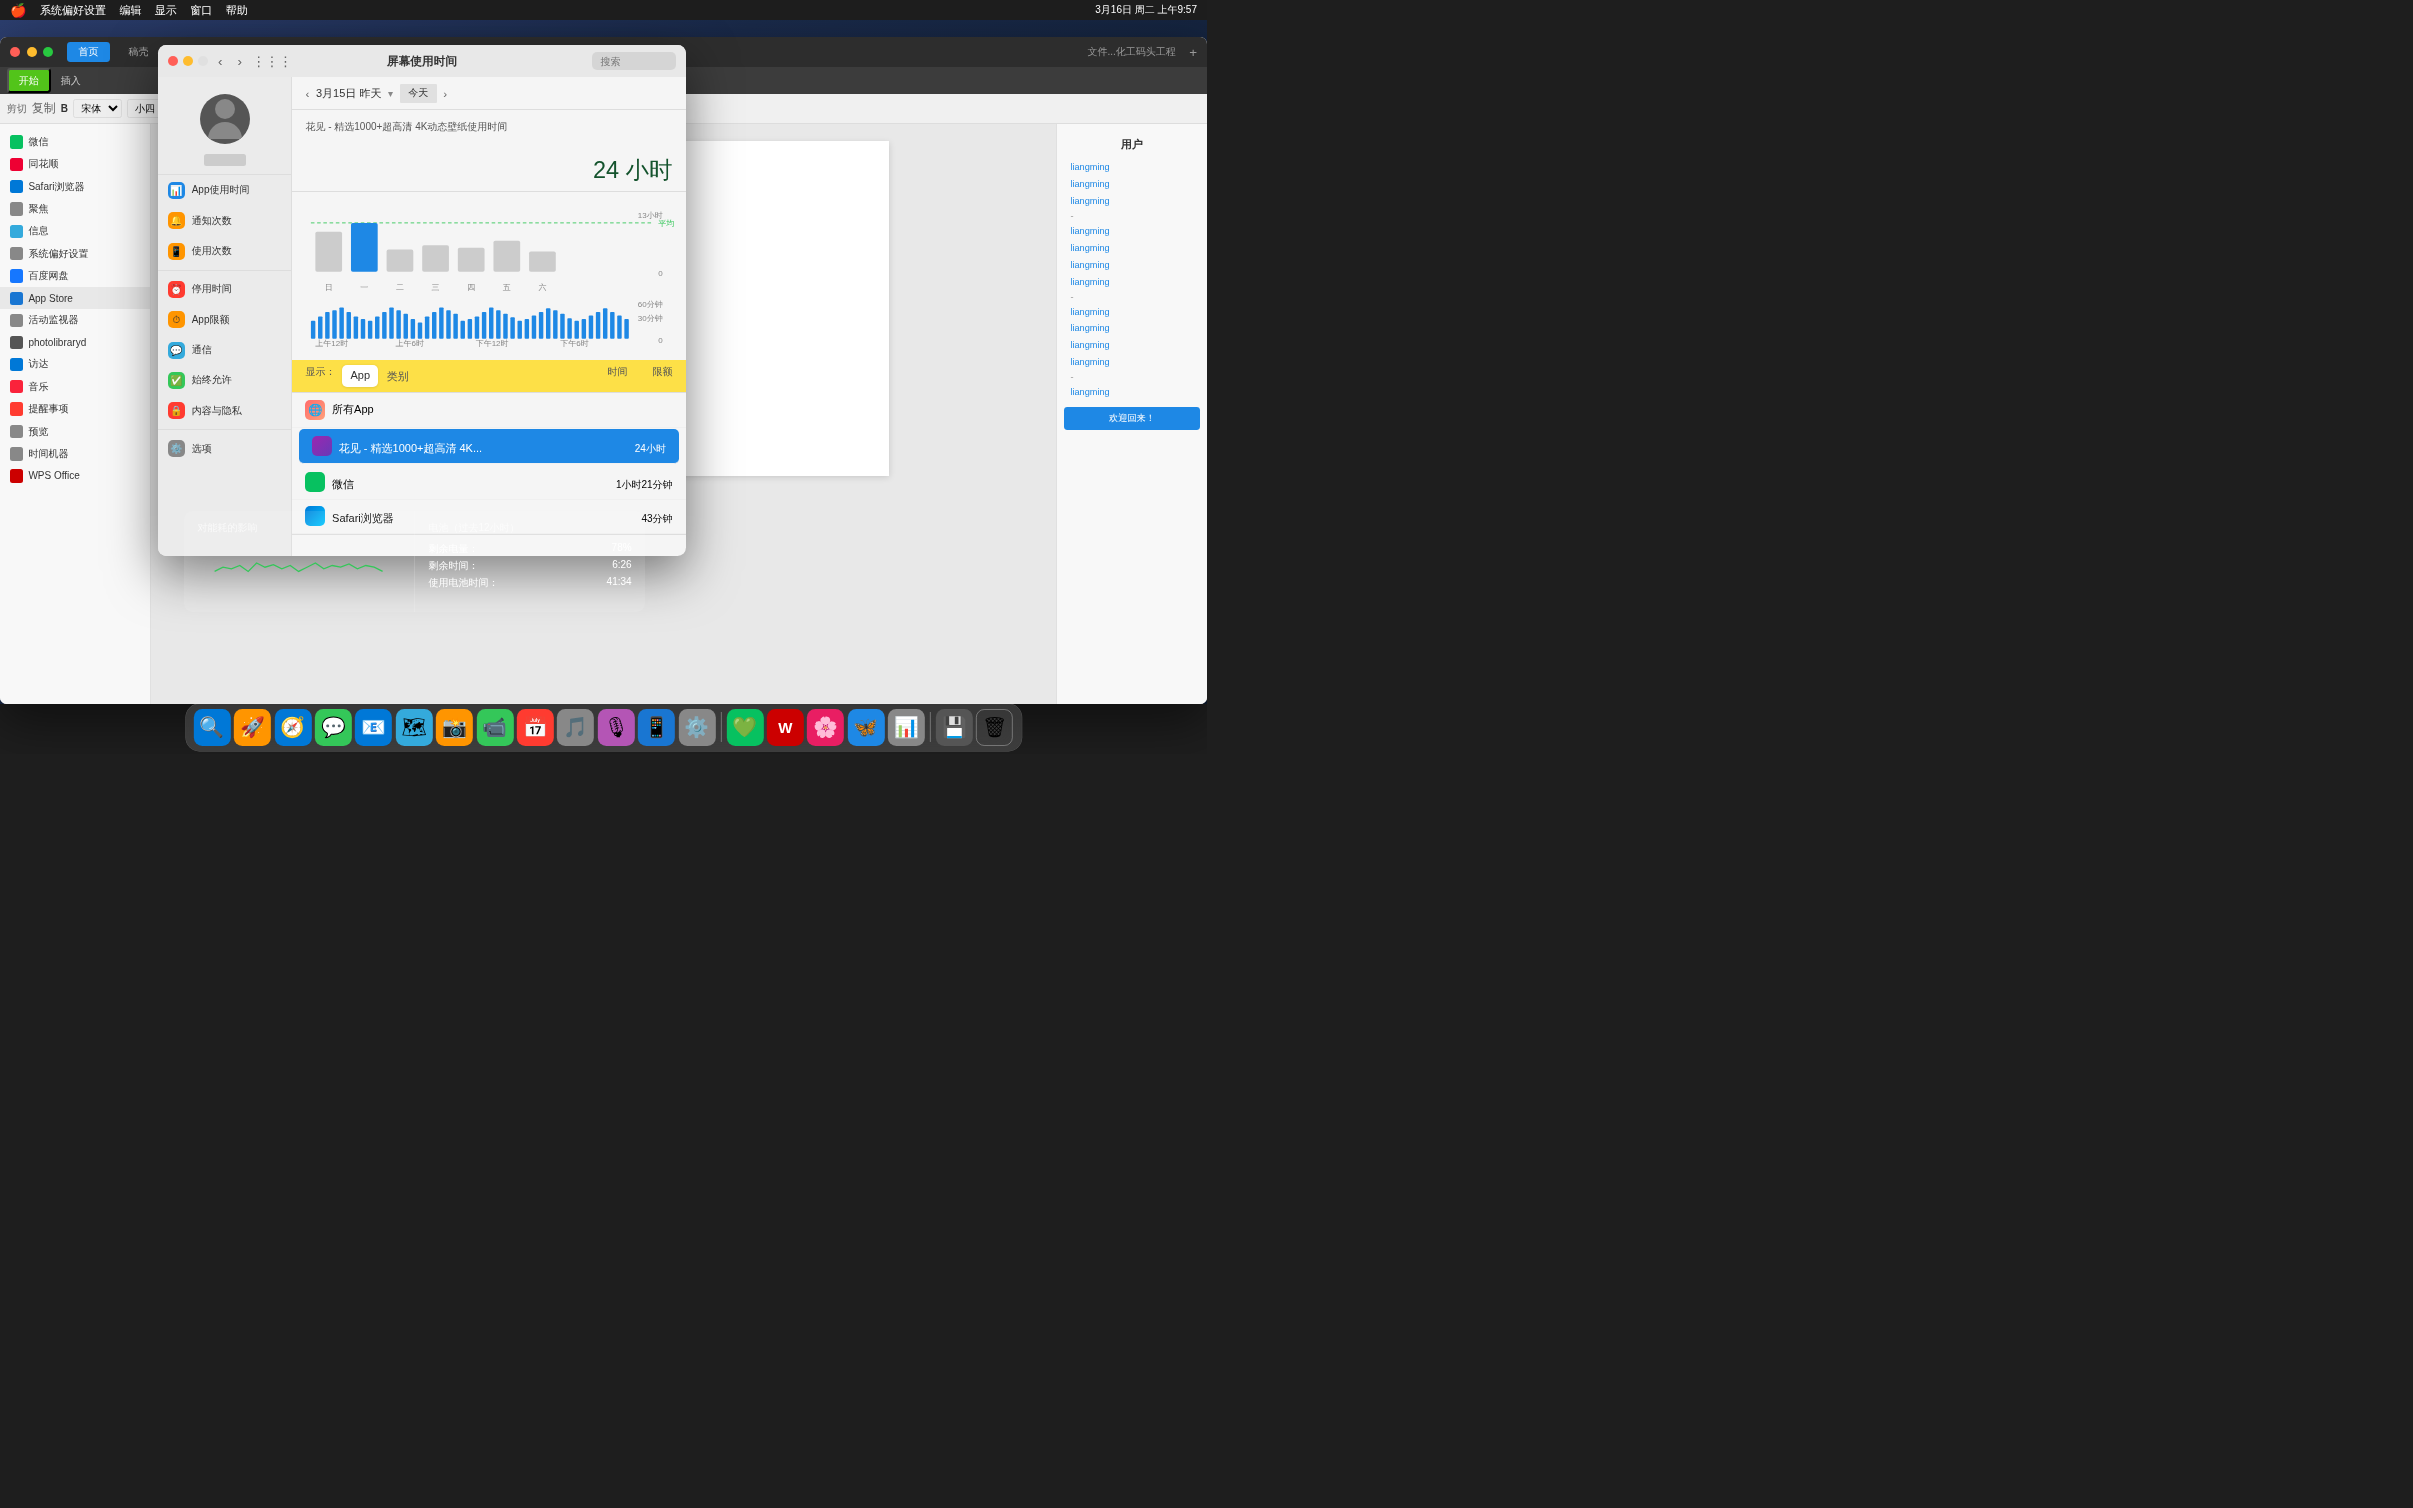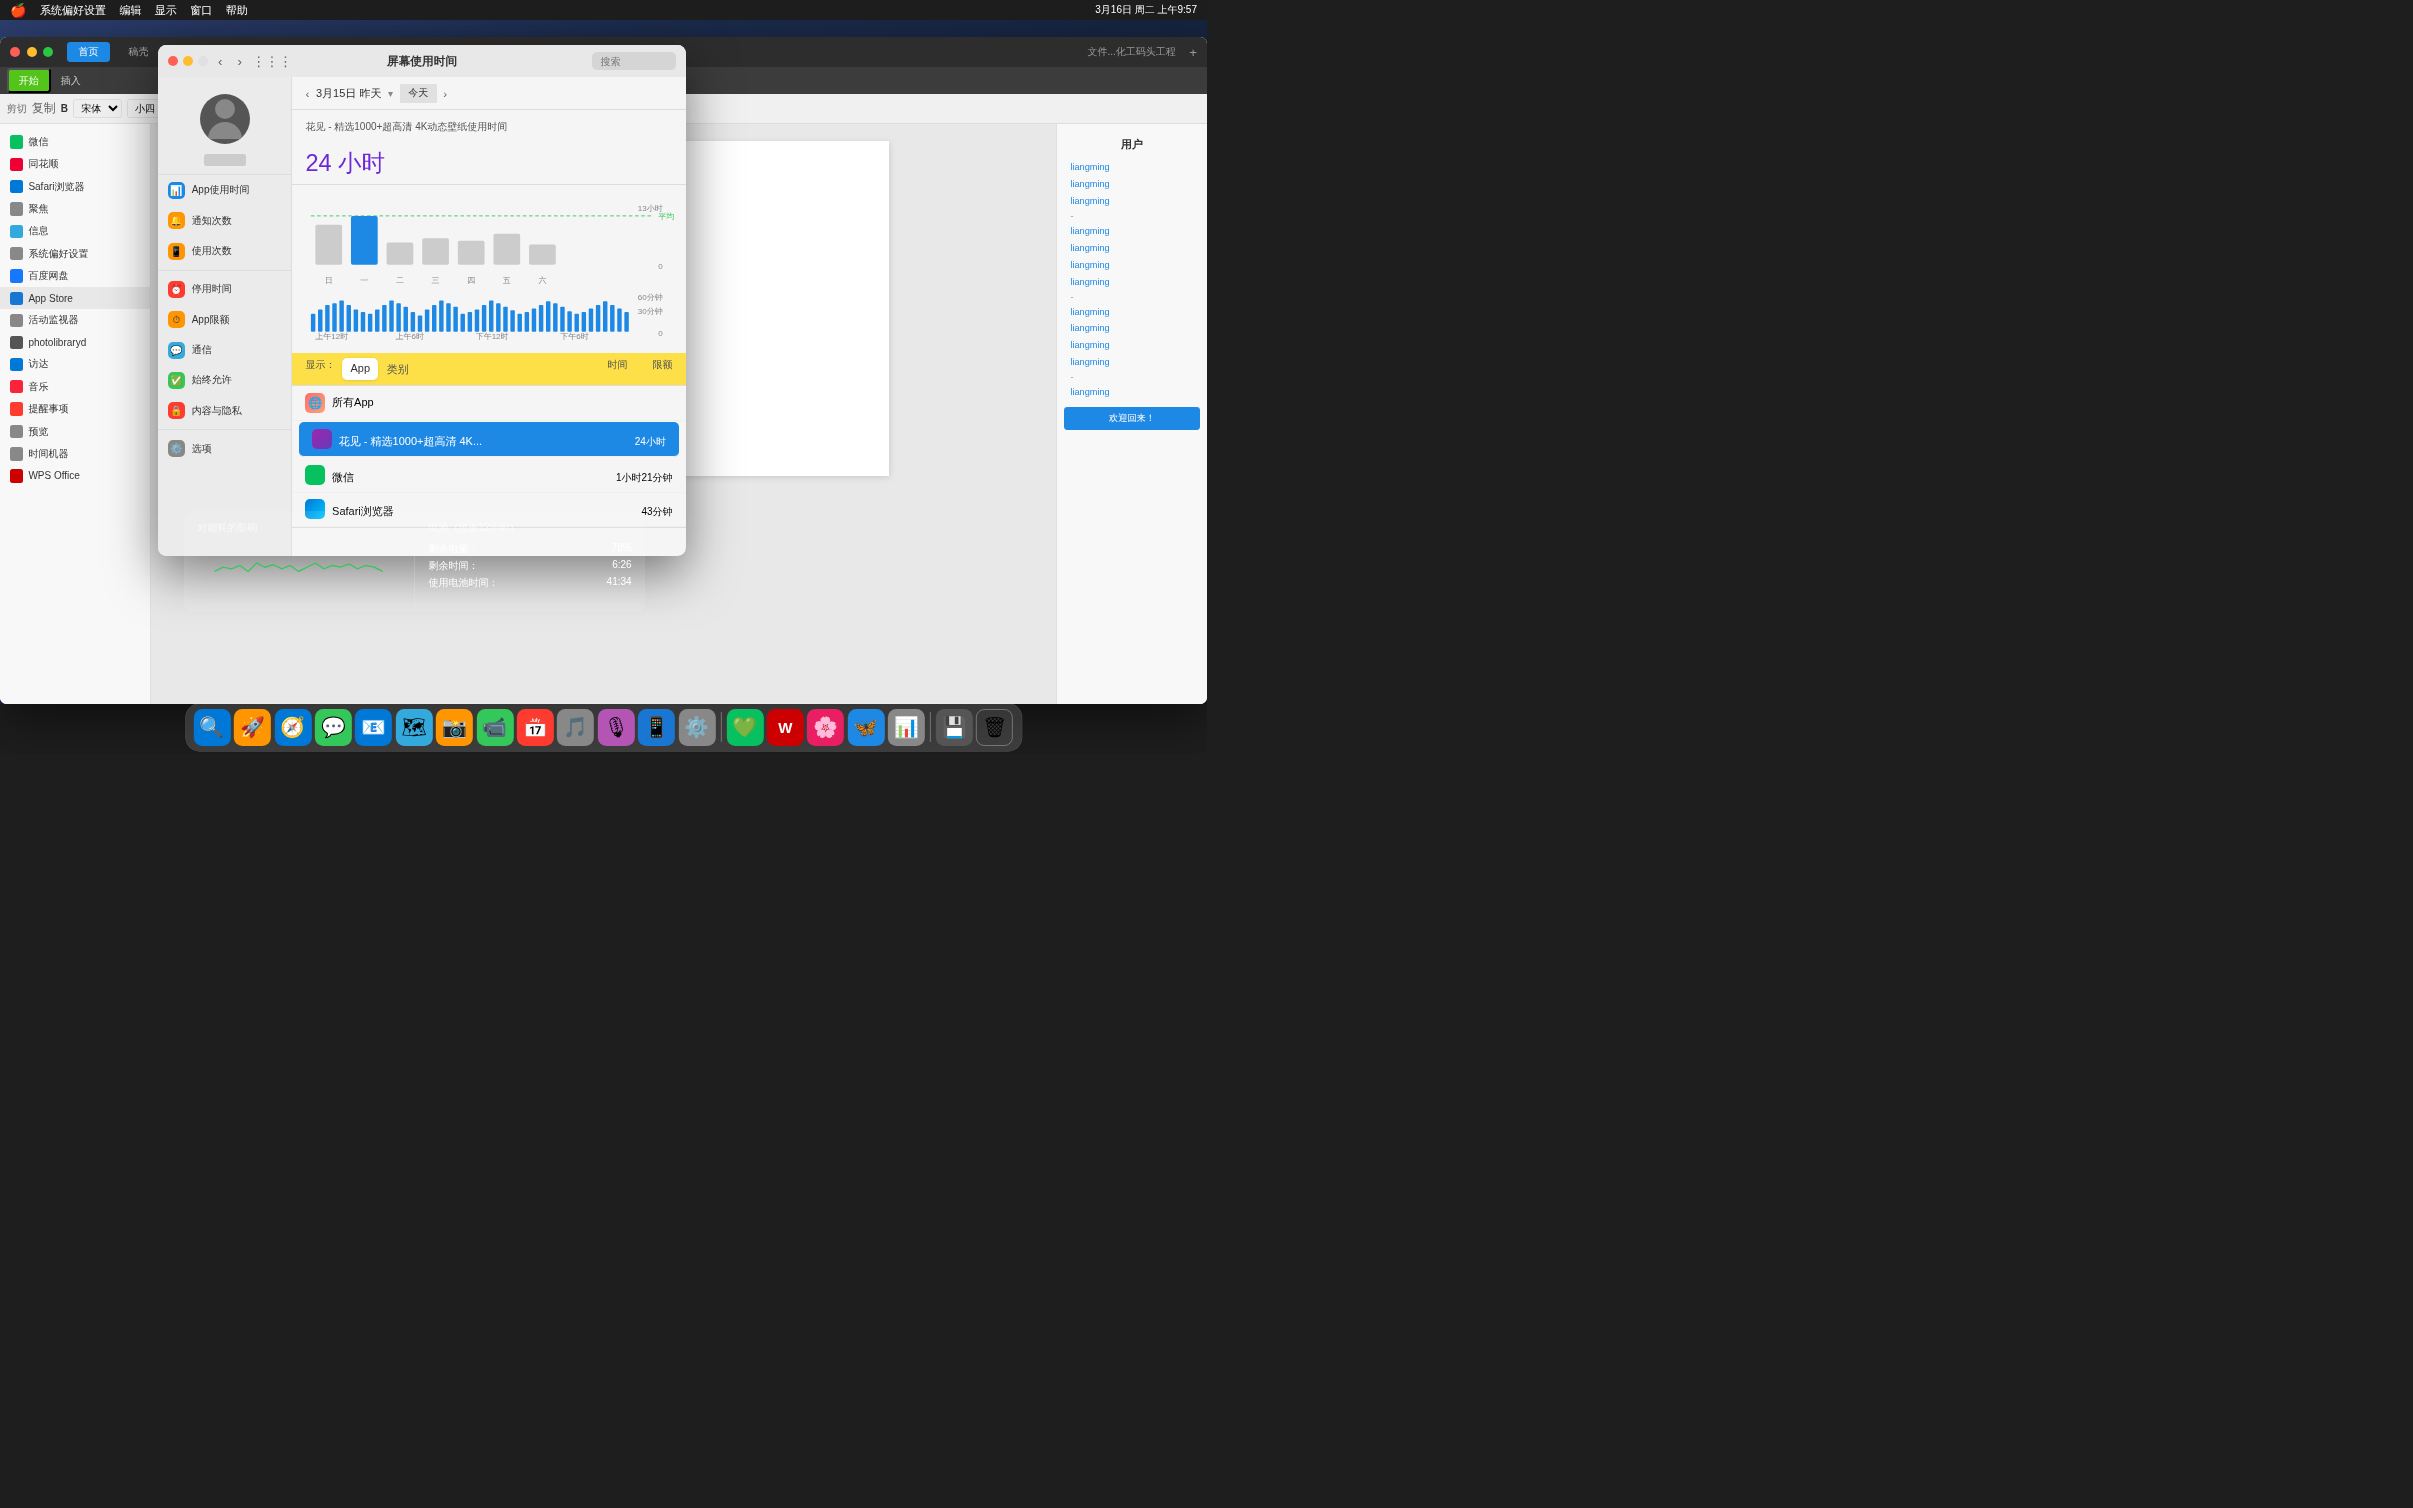--- a/index.html
+++ b/index.html
@@ -321,26 +321,27 @@
       color: #333;
       font-weight: 500;
     }
     .st-app-info {
       padding: 10px 13.4px 5px;
       border-bottom: 0.8px solid #ddd;
     }
     .st-app-name {
       font-size: 10px;
       color: #555;
-      margin-bottom: 13px;
+      margin-bottom: 20px;
     }
     .st-time-display {
       font-size: 23.5px;
       font-weight: 300;
-      color: #6d28d9;
+      color: #14532d;
+      text-align: right;
     }
     .st-chart-area {
       padding: 6.7px 10px;
       height: 168px;
       position: relative;
     }
     .st-chart-svg {
       width: 100%;
       height: 100%;
     }

